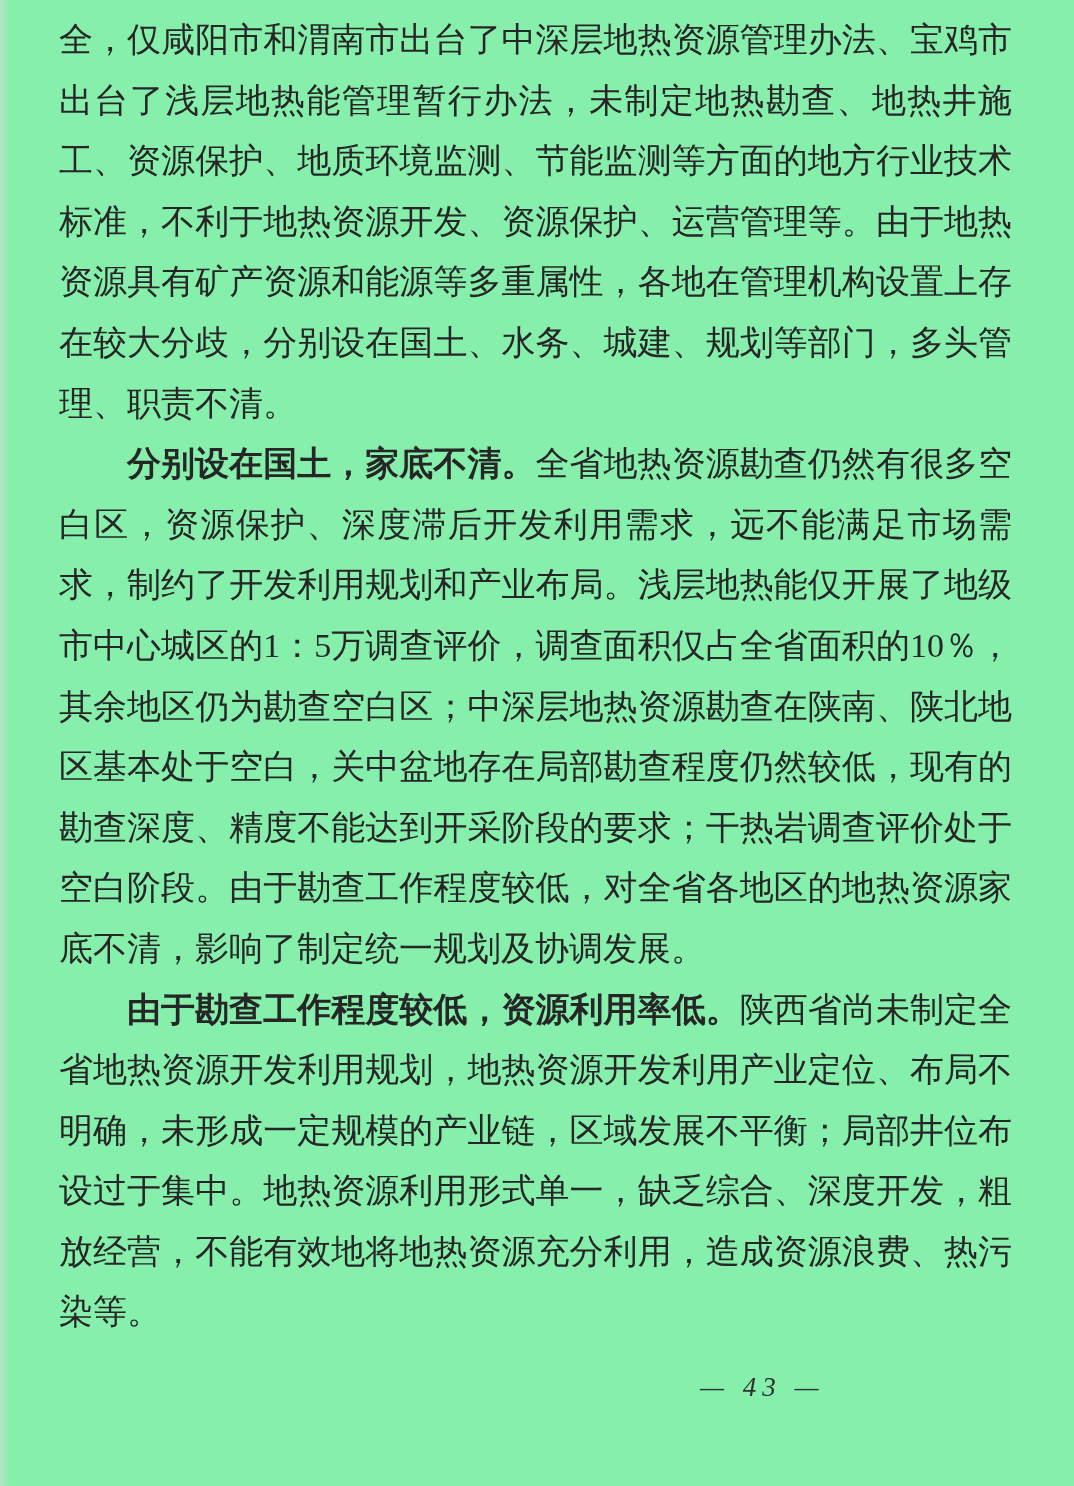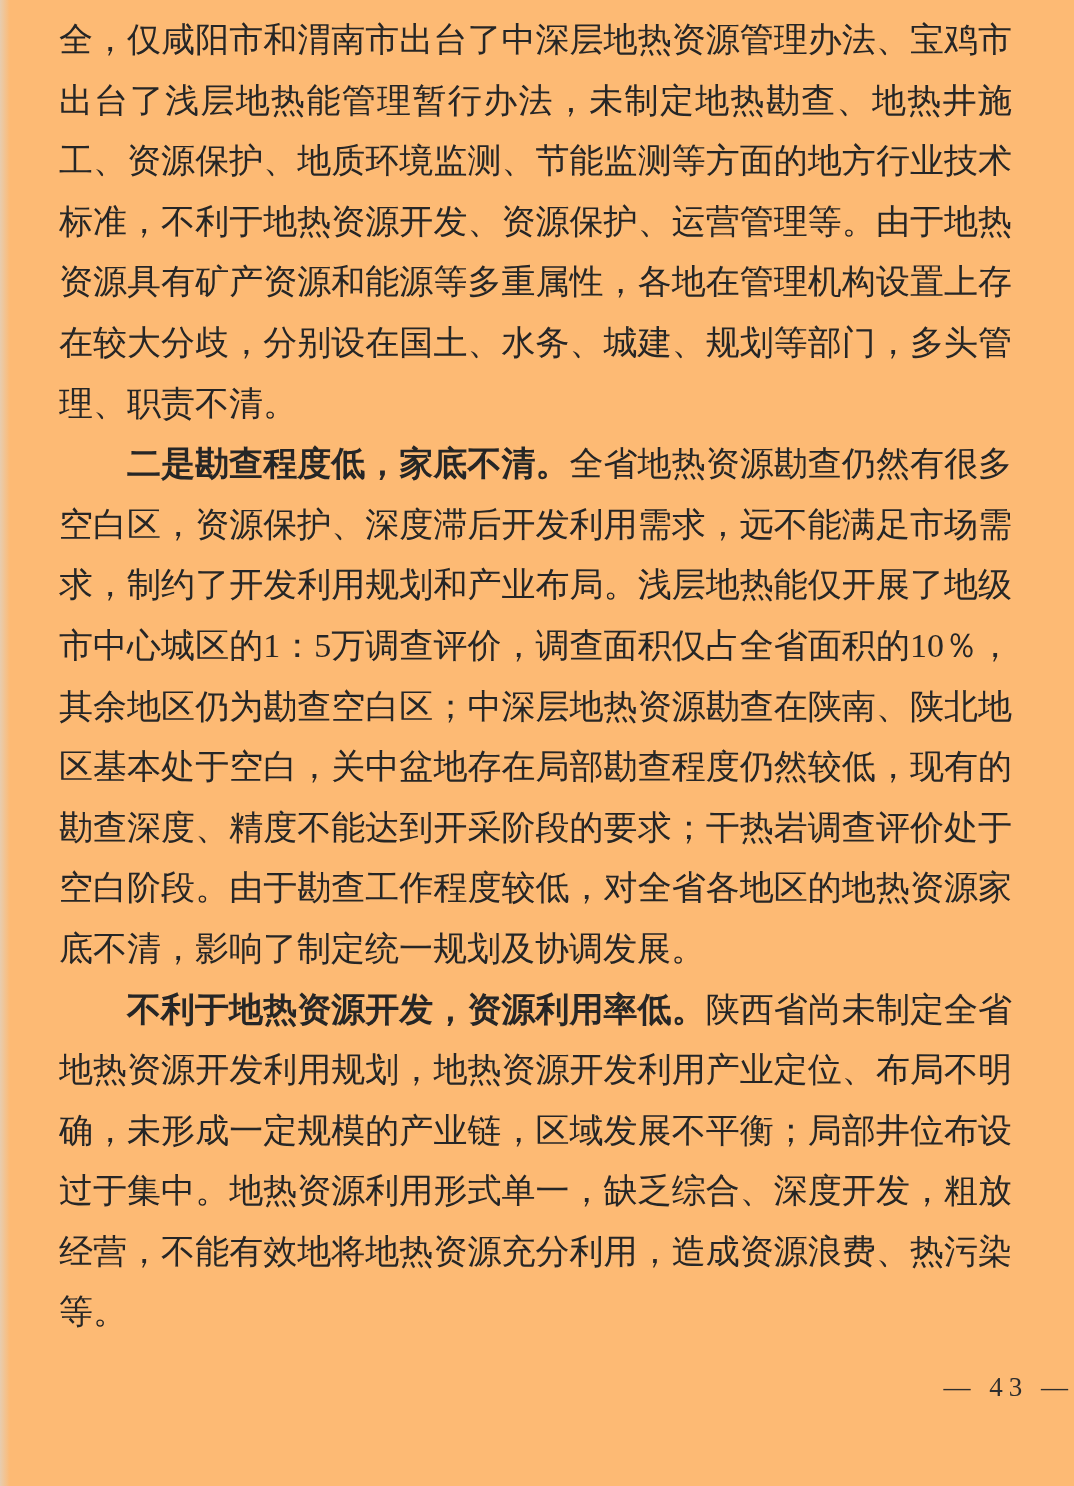--- a/index.html
+++ b/index.html
@@ -5,21 +5,21 @@
   html, body {
     margin: 0;
     padding: 0;
     background: #e8e8e6;
   }
   .page {
     position: relative;
     width: 1074px;
     height: 1486px;
     margin: 0 auto;
-    background: #fdba74;
+    background: #86efac;
     font-family: "Liberation Serif", "DejaVu Serif", serif;
     color: #262626;
     overflow: hidden;
     box-sizing: border-box;
   }
   
   .scan-edge {
     position: absolute;
     left: 0; top: 0; bottom: 0;
     width: 10px;
@@ -46,41 +46,42 @@
     text-indent: 0;
   }
   .para-lead {
     font-weight: bold;
   }
   .page-footer {
     position: absolute;
     top: 1372px;
     left: 0;
     width: 100%;
-    text-align: right;
+    text-align: left;
+    font-style: italic;
   }
   .page-number {
     display: inline-block;
     margin-left: 700px; 
     font-size: 27px;
     letter-spacing: 6px;
     color: #2e2e2e;
     white-space: nowrap;
   }
 </style>
 </head>
 <body>
 
 <div class="page">
   <div class="scan-edge"></div>
 
   <div class="doc-body">
     <p class="continuation"><span class="para-lead"></span><span>全，仅咸阳市和渭南市出台了中深层地热资源管理办法、宝鸡市出台了浅层地热能管理暂行办法，未制定地热勘查、地热井施工、资源保护、地质环境监测、节能监测等方面的地方行业技术标准，不利于地热资源开发、资源保护、运营管理等。由于地热资源具有矿产资源和能源等多重属性，各地在管理机构设置上存在较大分歧，分别设在国土、水务、城建、规划等部门，多头管理、职责不清。</span></p>
 
-    <p><span class="para-lead">二是勘查程度低，家底不清。</span><span>全省地热资源勘查仍然有很多空白区，资源保护、深度滞后开发利用需求，远不能满足市场需求，制约了开发利用规划和产业布局。浅层地热能仅开展了地级市中心城区的1：5万调查评价，调查面积仅占全省面积的10％，其余地区仍为勘查空白区；中深层地热资源勘查在陕南、陕北地区基本处于空白，关中盆地存在局部勘查程度仍然较低，现有的勘查深度、精度不能达到开采阶段的要求；干热岩调查评价处于空白阶段。由于勘查工作程度较低，对全省各地区的地热资源家底不清，影响了制定统一规划及协调发展。</span></p>
+    <p><span class="para-lead">分别设在国土，家底不清。</span><span>全省地热资源勘查仍然有很多空白区，资源保护、深度滞后开发利用需求，远不能满足市场需求，制约了开发利用规划和产业布局。浅层地热能仅开展了地级市中心城区的1：5万调查评价，调查面积仅占全省面积的10％，其余地区仍为勘查空白区；中深层地热资源勘查在陕南、陕北地区基本处于空白，关中盆地存在局部勘查程度仍然较低，现有的勘查深度、精度不能达到开采阶段的要求；干热岩调查评价处于空白阶段。由于勘查工作程度较低，对全省各地区的地热资源家底不清，影响了制定统一规划及协调发展。</span></p>
 
-    <p><span class="para-lead">不利于地热资源开发，资源利用率低。</span><span>陕西省尚未制定全省地热资源开发利用规划，地热资源开发利用产业定位、布局不明确，未形成一定规模的产业链，区域发展不平衡；局部井位布设过于集中。地热资源利用形式单一，缺乏综合、深度开发，粗放经营，不能有效地将地热资源充分利用，造成资源浪费、热污染等。</span></p>
+    <p><span class="para-lead">由于勘查工作程度较低，资源利用率低。</span><span>陕西省尚未制定全省地热资源开发利用规划，地热资源开发利用产业定位、布局不明确，未形成一定规模的产业链，区域发展不平衡；局部井位布设过于集中。地热资源利用形式单一，缺乏综合、深度开发，粗放经营，不能有效地将地热资源充分利用，造成资源浪费、热污染等。</span></p>
   </div>
 
   <div class="page-footer">
     <span class="page-number">— 43 —</span>
   </div>
 </div>
 
 </body></html>

